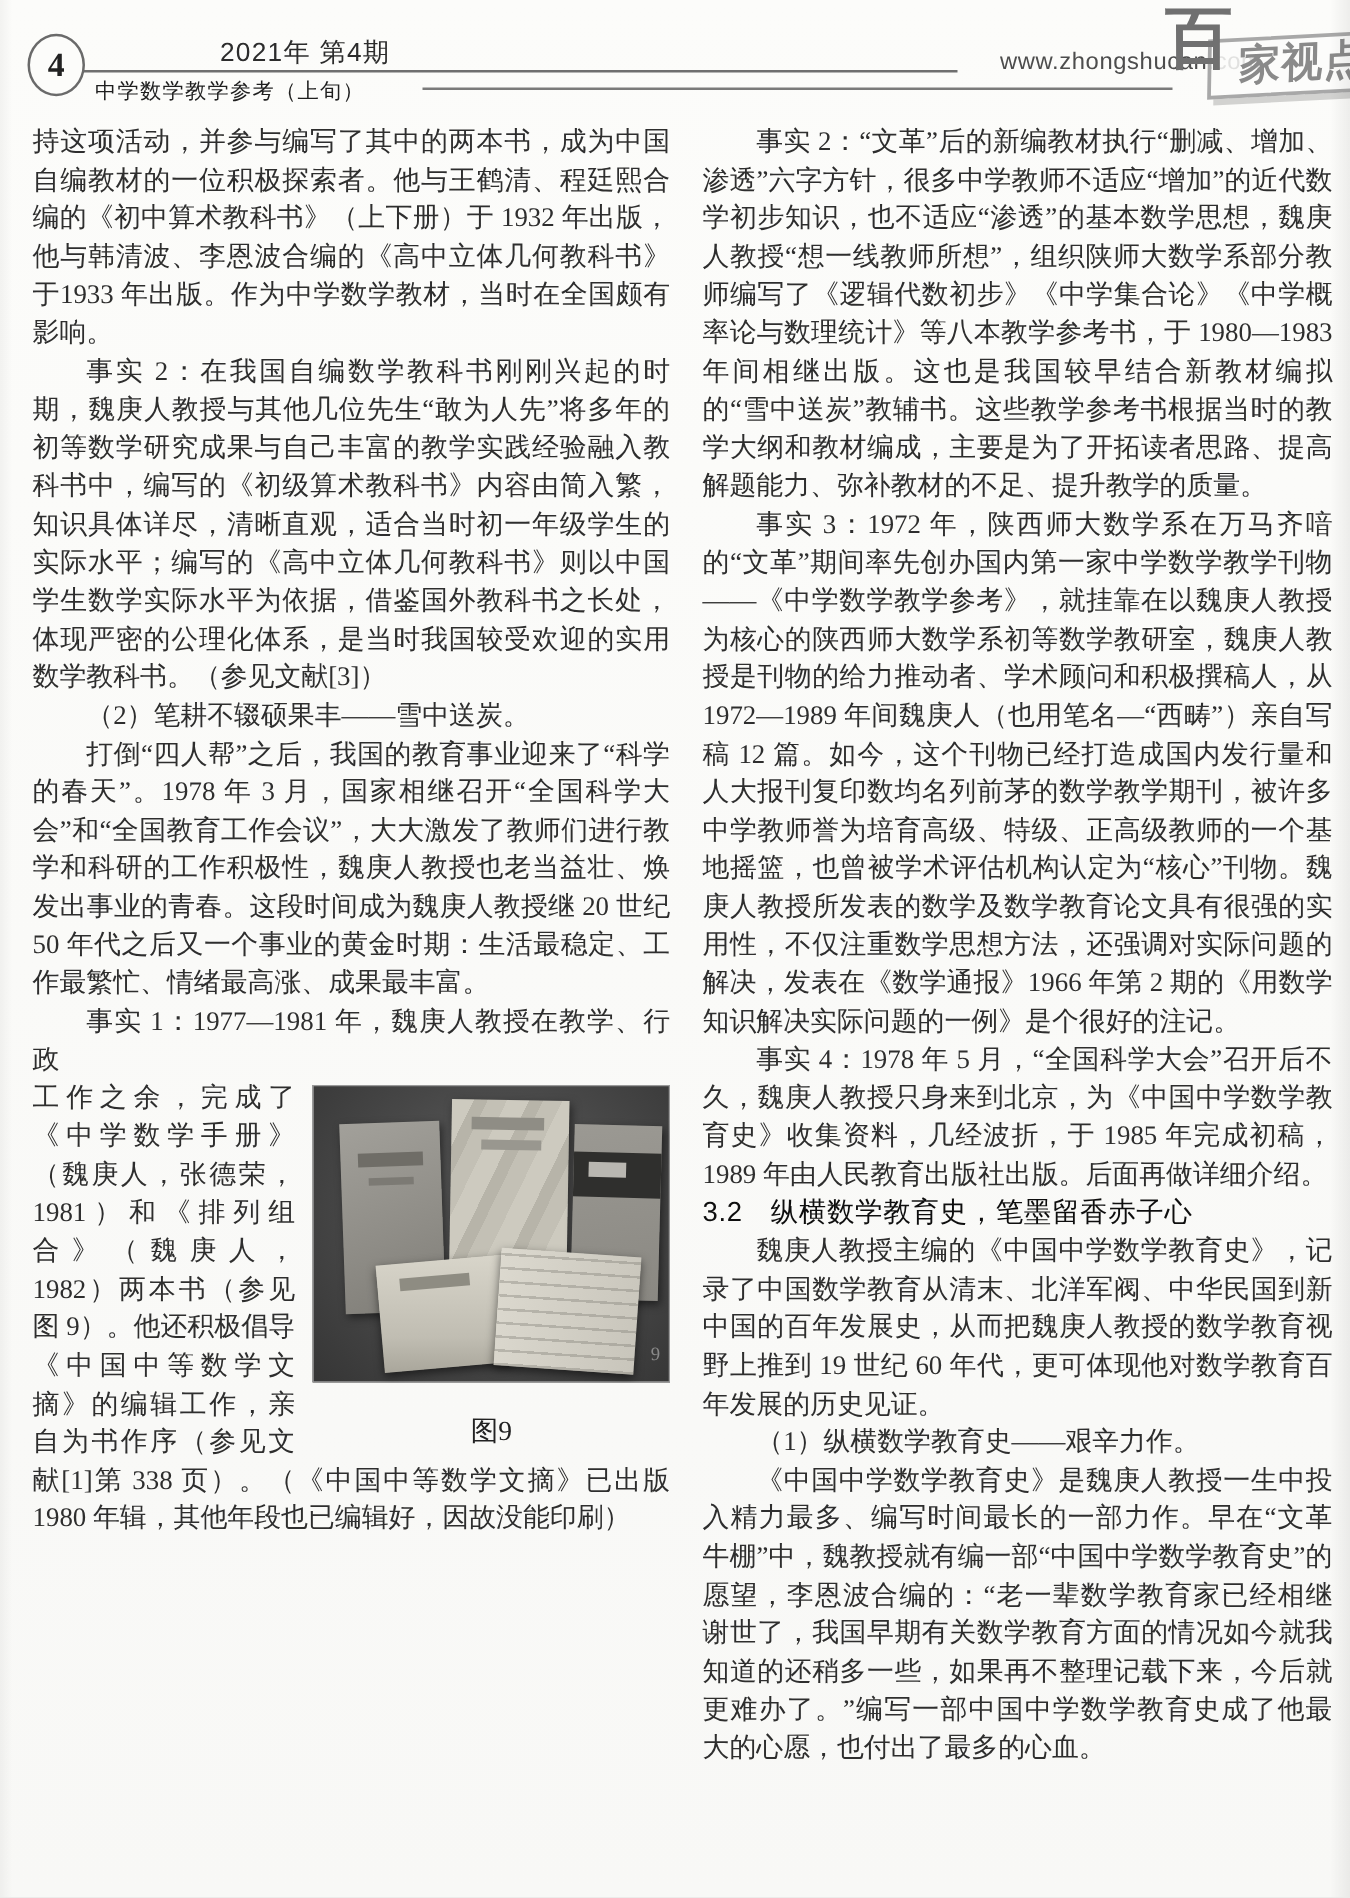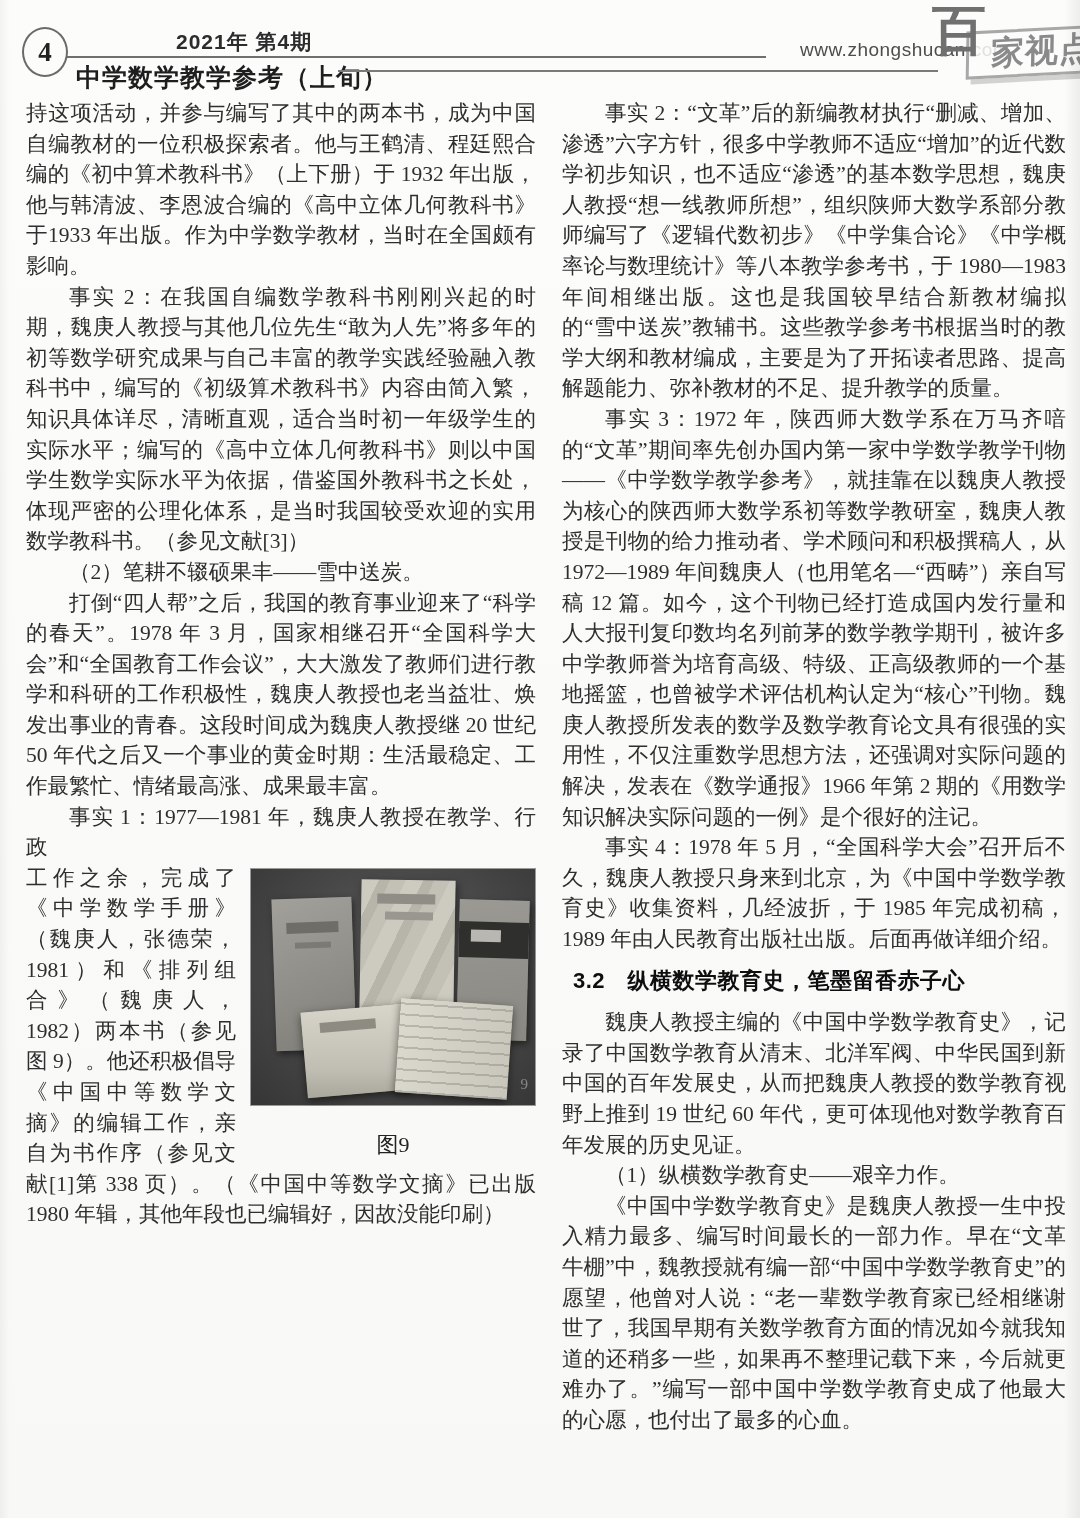--- a/index.html
+++ b/index.html
@@ -23,30 +23,30 @@
   
   .header { position:absolute; top:0; left:0; right:0; height:96px; }
   .page-circle {
     position:absolute; left:22px; top:27px; width:42px; height:46px;
     border:2px solid #6a6a6a; border-radius:50%;
     display:flex; align-items:center; justify-content:center;
     font-size:27px; font-weight:bold; color:#222; background:#fcfcfa; z-index:2;
   }
   .issue-label {
     position:absolute; left:176px; top:28px; font-size:21px; color:#2c2c2c;
-    font-family:"Liberation Sans","DejaVu Sans",sans-serif; font-weight:bold;
+    font-family:"Liberation Sans","DejaVu Sans",sans-serif; font-weight:normal;
     letter-spacing:1px;
     text-align:right;
   }
   .header-rule-1 {
     position:absolute; left:56px; top:56px; width:710px; height:2px; background:#6f6f6f;
   }
   .journal-label {
-    position:absolute; left:76px; top:61px; font-size:25px; color:#1e1e1e;
-    font-family:"Liberation Sans","DejaVu Sans",sans-serif; font-weight:bold;
+    position:absolute; left:76px; top:61px; font-size:17px; color:#1e1e1e;
+    font-family:"Liberation Sans","DejaVu Sans",sans-serif; font-weight:normal;
     letter-spacing:1px;
   }
   .header-rule-2 {
     position:absolute; left:338px; top:70px; width:600px; height:2px; background:#7a7a7a;
   }
   .website-label {
     position:absolute; left:772px; top:39px; font-size:19px; color:#4d4d4d;
     font-family:"Liberation Sans","DejaVu Sans",sans-serif; letter-spacing:0.5px;margin-left:28px;
   }
   .logo {
@@ -70,22 +70,22 @@
     display:flex; gap:26px;
   }
   .col { width:510px; }
   .col-right { width:504px; }
   .para {
     margin:0; font-size:21.5px; line-height:30.6px;
     text-align:justify; text-justify:inter-ideograph;
   }
   .indent { text-indent:2em; }
   .sec-heading {
-    margin:11px; font-size:22px; line-height:30.6px; color:#0e0e0e;
-    font-family:"Liberation Sans","DejaVu Sans",sans-serif; font-weight:bold;
+    margin:0; font-size:22px; line-height:30.6px; color:#0e0e0e;
+    font-family:"Liberation Sans","DejaVu Sans",sans-serif; font-weight:normal;
     letter-spacing:0.5px;
   }
 
   
   .figure { float:right; display:block; width:286px; margin:5px 0 2px 14px; }
   .photo {
     display:block; position:relative; width:286px; height:238px;
     background:radial-gradient(ellipse at 52% 42%, #616161 0%, #474747 55%, #353535 100%);
     overflow:hidden; box-shadow:0 0 0 1px #9a9a9a inset;
   }
@@ -185,17 +185,17 @@
       </div>
     </div>
 
     <div class="col col-right">
       <div class="para indent">事实 2：“文革”后的新编教材执行“删减、增加、渗透”六字方针，很多中学教师不适应“增加”的近代数学初步知识，也不适应“渗透”的基本数学思想，魏庚人教授“想一线教师所想”，组织陕师大数学系部分教师编写了《逻辑代数初步》《中学集合论》《中学概率论与数理统计》等八本教学参考书，于 1980—1983 年间相继出版。这也是我国较早结合新教材编拟的“雪中送炭”教辅书。这些教学参考书根据当时的教学大纲和教材编成，主要是为了开拓读者思路、提高解题能力、弥补教材的不足、提升教学的质量。</div>
       <div class="para indent">事实 3：1972 年，陕西师大数学系在万马齐喑的“文革”期间率先创办国内第一家中学数学教学刊物——《中学数学教学参考》，就挂靠在以魏庚人教授为核心的陕西师大数学系初等数学教研室，魏庚人教授是刊物的给力推动者、学术顾问和积极撰稿人，从 1972—1989 年间魏庚人（也用笔名—“西畴”）亲自写稿 12 篇。如今，这个刊物已经打造成国内发行量和人大报刊复印数均名列前茅的数学教学期刊，被许多中学教师誉为培育高级、特级、正高级教师的一个基地摇篮，也曾被学术评估机构认定为“核心”刊物。魏庚人教授所发表的数学及数学教育论文具有很强的实用性，不仅注重数学思想方法，还强调对实际问题的解决，发表在《数学通报》1966 年第 2 期的《用数学知识解决实际问题的一例》是个很好的注记。</div>
       <div class="para indent">事实 4：1978 年 5 月，“全国科学大会”召开后不久，魏庚人教授只身来到北京，为《中国中学数学教育史》收集资料，几经波折，于 1985 年完成初稿，1989 年由人民教育出版社出版。后面再做详细介绍。</div>
       <div class="sec-heading">3.2　纵横数学教育史，笔墨留香赤子心</div>
       <div class="para indent">魏庚人教授主编的《中国中学数学教育史》，记录了中国数学教育从清末、北洋军阀、中华民国到新中国的百年发展史，从而把魏庚人教授的数学教育视野上推到 19 世纪 60 年代，更可体现他对数学教育百年发展的历史见证。</div>
       <div class="para indent">（1）纵横数学教育史——艰辛力作。</div>
-      <div class="para indent">《中国中学数学教育史》是魏庚人教授一生中投入精力最多、编写时间最长的一部力作。早在“文革牛棚”中，魏教授就有编一部“中国中学数学教育史”的愿望，他曾对人说：“老一辈数学教育家已经相继谢世了，我国早期有关数学教育方面的情况如今就我知道的还稍多一些，如果再不整理记载下来，今后就更难办了。”编写一部中国中学数学教育史成了他最大的心愿，也付出了最多的心血。</div>
+      <div class="para indent">《中国中学数学教育史》是魏庚人教授一生中投入精力最多、编写时间最长的一部力作。早在“文革牛棚”中，魏教授就有编一部“中国中学数学教育史”的愿望，李恩波合编的：“老一辈数学教育家已经相继谢世了，我国早期有关数学教育方面的情况如今就我知道的还稍多一些，如果再不整理记载下来，今后就更难办了。”编写一部中国中学数学教育史成了他最大的心愿，也付出了最多的心血。</div>
     </div>
 
   </div>
 </div>
 
 </body></html>

